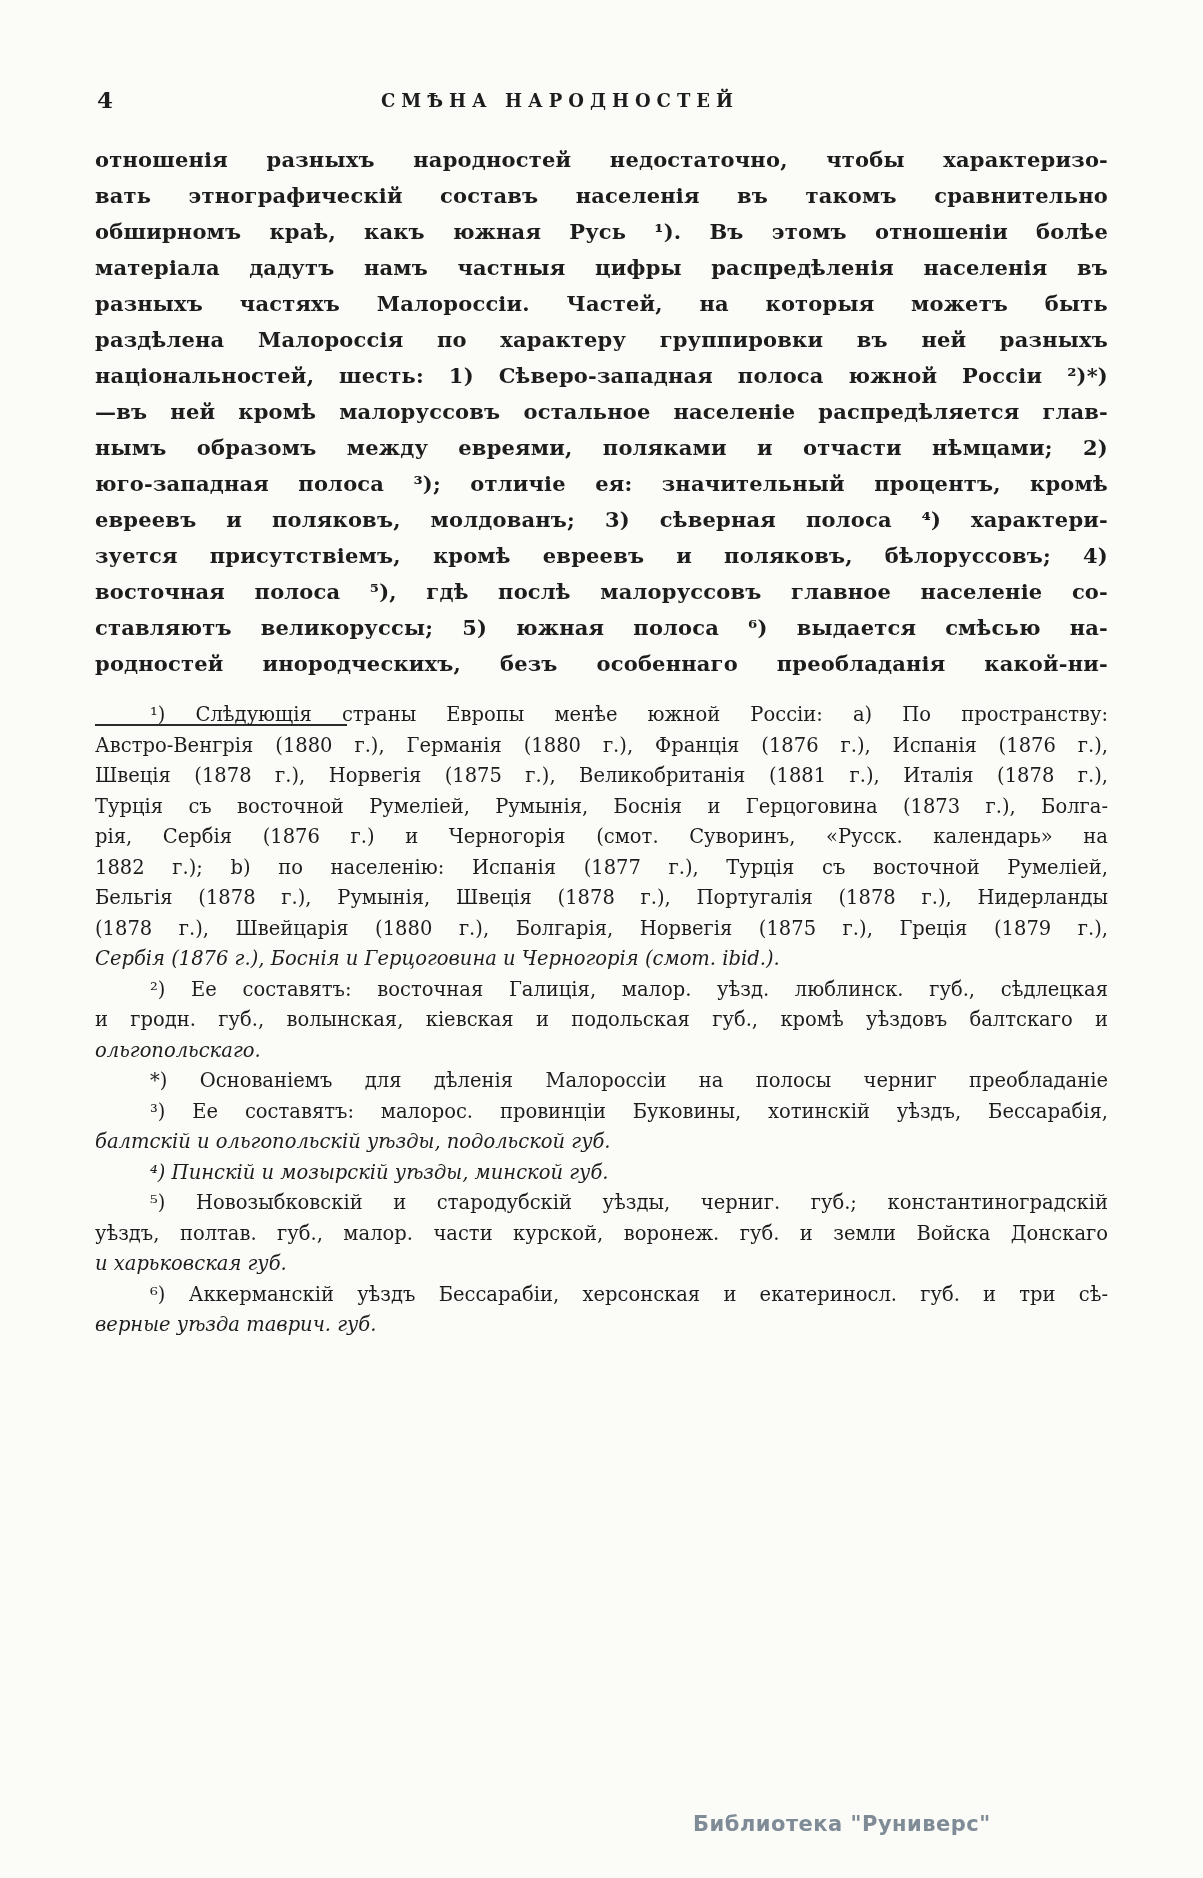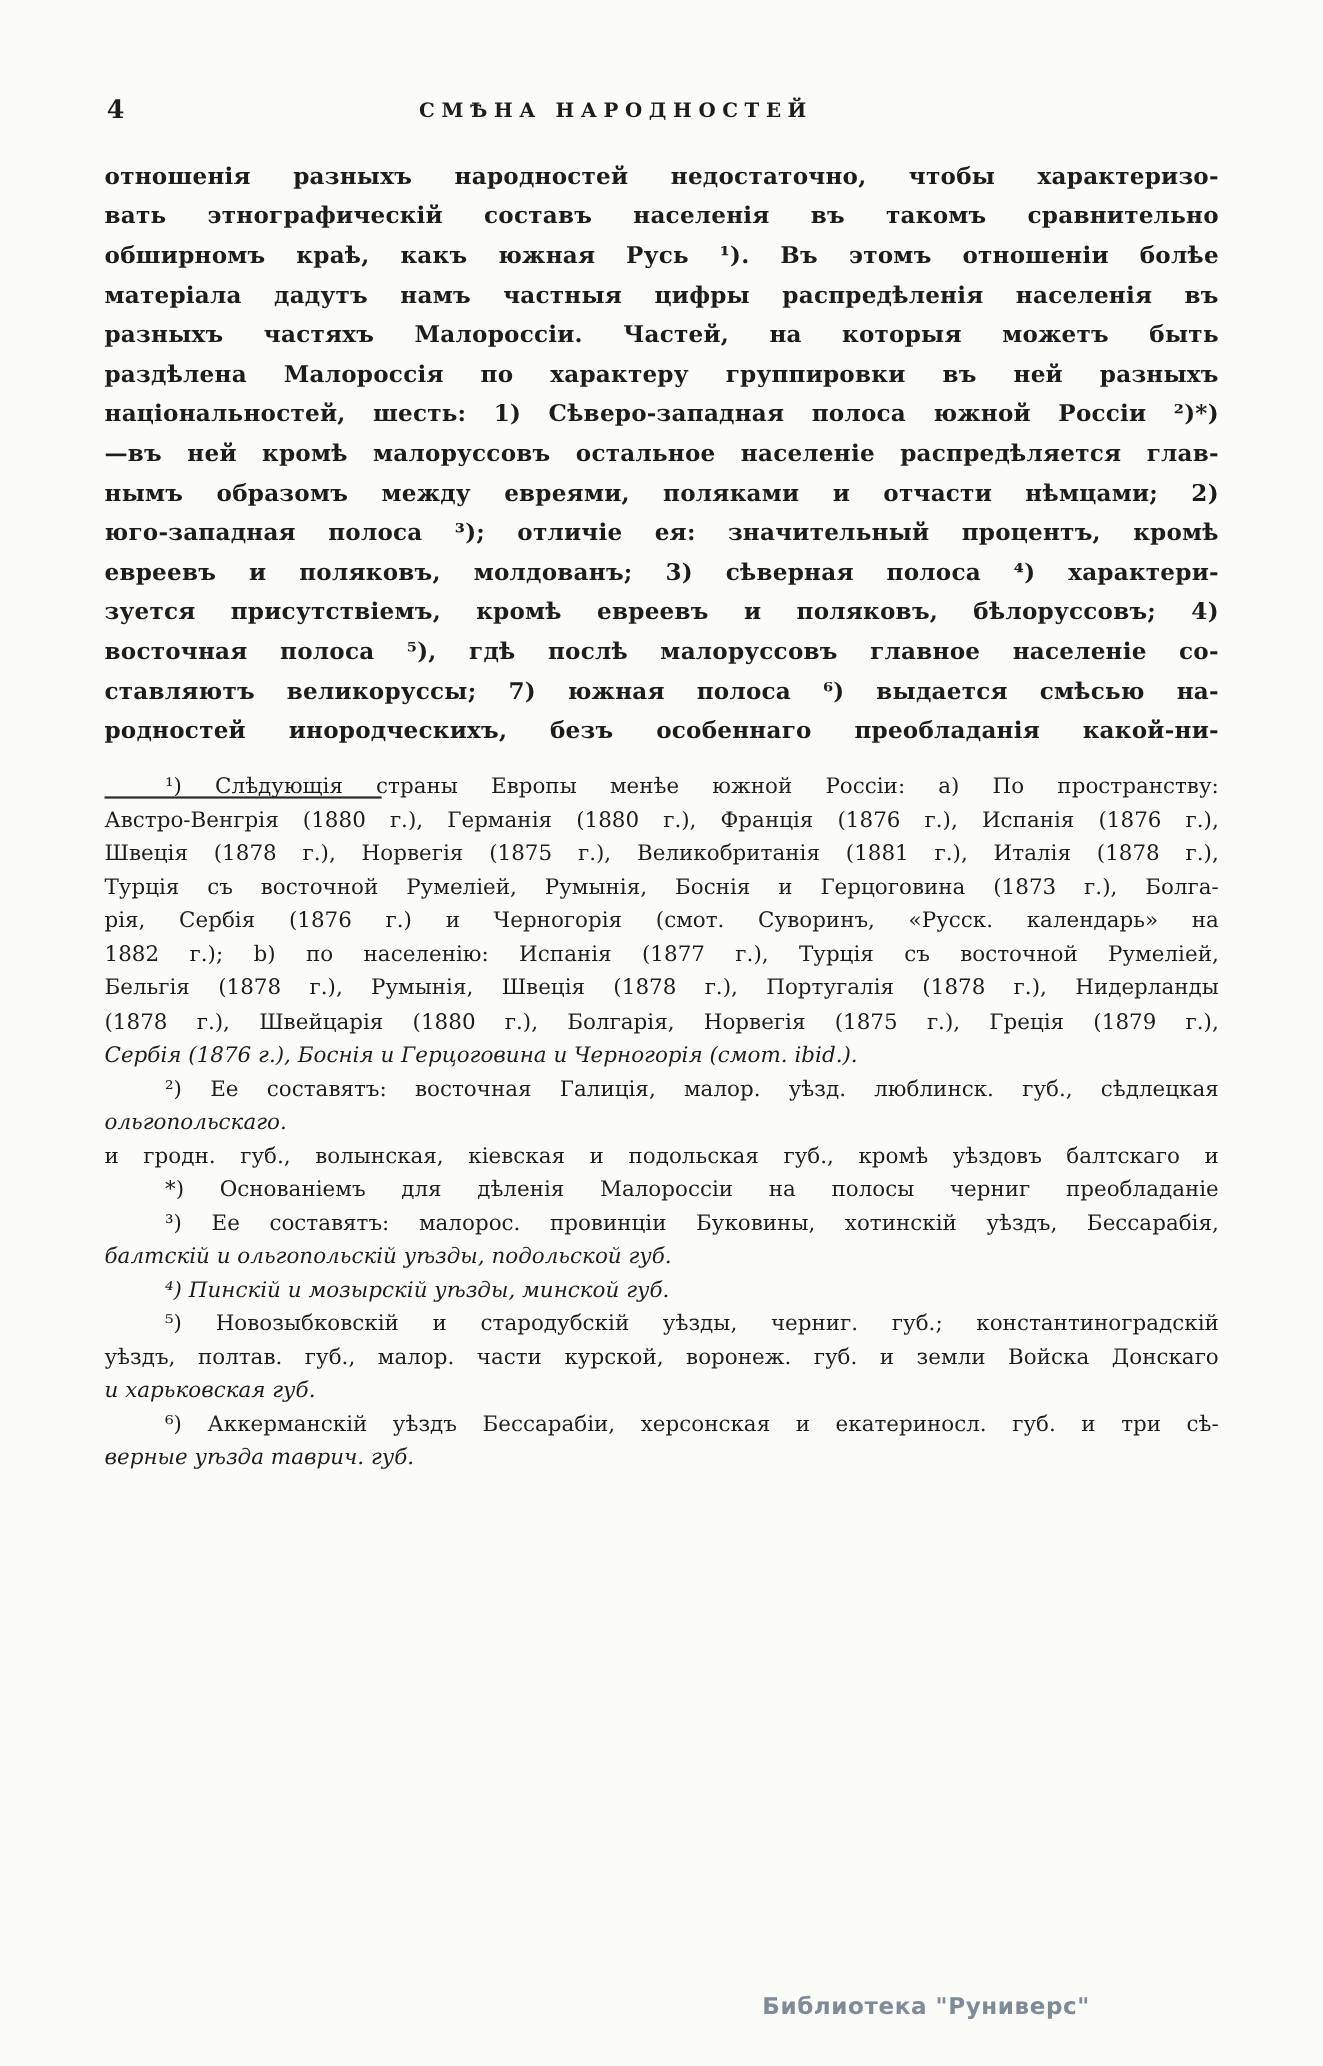--- a/index.html
+++ b/index.html
@@ -102,21 +102,21 @@
     <div class="bline">матеріала дадутъ намъ частныя цифры распредѣленія населенія въ</div>
     <div class="bline">разныхъ частяхъ Малороссіи. Частей, на которыя можетъ быть</div>
     <div class="bline">раздѣлена Малороссія по характеру группировки въ ней разныхъ</div>
     <div class="bline">національностей, шесть: 1) Сѣверо-западная полоса южной Россіи ²)*)</div>
     <div class="bline">—въ ней кромѣ малоруссовъ остальное населеніе распредѣляется глав-</div>
     <div class="bline">нымъ образомъ между евреями, поляками и отчасти нѣмцами; 2)</div>
     <div class="bline">юго-западная полоса ³); отличіе ея: значительный процентъ, кромѣ</div>
     <div class="bline">евреевъ и поляковъ, молдованъ; 3) сѣверная полоса ⁴) характери-</div>
     <div class="bline">зуется присутствіемъ, кромѣ евреевъ и поляковъ, бѣлоруссовъ; 4)</div>
     <div class="bline">восточная полоса ⁵), гдѣ послѣ малоруссовъ главное населеніе со-</div>
-    <div class="bline">ставляютъ великоруссы; 7) южная полоса ⁶) выдается смѣсью на-</div>
+    <div class="bline">ставляютъ великоруссы; 5) южная полоса ⁶) выдается смѣсью на-</div>
     <div class="bline">родностей инородческихъ, безъ особеннаго преобладанія какой-ни-</div>
   </div>
 
   <div class="footnote-rule"></div>
 
   <div class="footnotes">
 
     <div>
       <div class="fn-line fn-first">¹) Слѣдующія страны Европы менѣе южной Россіи: а) По пространству:</div>
       <div class="fn-line">Австро-Венгрія (1880 г.), Германія (1880 г.), Франція (1876 г.), Испанія (1876 г.),</div>
@@ -124,22 +124,22 @@
       <div class="fn-line">Турція съ восточной Румеліей, Румынія, Боснія и Герцоговина (1873 г.), Болга-</div>
       <div class="fn-line">рія, Сербія (1876 г.) и Черногорія (смот. Суворинъ, «Русск. календарь» на</div>
       <div class="fn-line">1882 г.); b) по населенію: Испанія (1877 г.), Турція съ восточной Румеліей,</div>
       <div class="fn-line">Бельгія (1878 г.), Румынія, Швеція (1878 г.), Португалія (1878 г.), Нидерланды</div>
       <div class="fn-line">(1878 г.), Швейцарія (1880 г.), Болгарія, Норвегія (1875 г.), Греція (1879 г.),</div>
       <div class="fn-line fn-last">Сербія (1876 г.), Боснія и Герцоговина и Черногорія (смот. ibid.).</div>
     </div>
 
     <div>
       <div class="fn-line fn-first">²) Ее составятъ: восточная Галиція, малор. уѣзд. люблинск. губ., сѣдлецкая</div>
+      <div class="fn-line">и гродн. губ., волынская, кіевская и подольская губ., кромѣ уѣздовъ балтскаго и</div>
       <div class="fn-line fn-last">ольгопольскаго.</div>
-      <div class="fn-line">и гродн. губ., волынская, кіевская и подольская губ., кромѣ уѣздовъ балтскаго и</div>
     </div>
 
     <div>
       <div class="fn-line fn-first">*) Основаніемъ для дѣленія Малороссіи на полосы черниг преобладаніе</div>
     </div>
 
     <div>
       <div class="fn-line fn-first">³) Ее составятъ: малорос. провинціи Буковины, хотинскій уѣздъ, Бессарабія,</div>
       <div class="fn-line fn-last">балтскій и ольгопольскій уѣзды, подольской губ.</div>
     </div>

